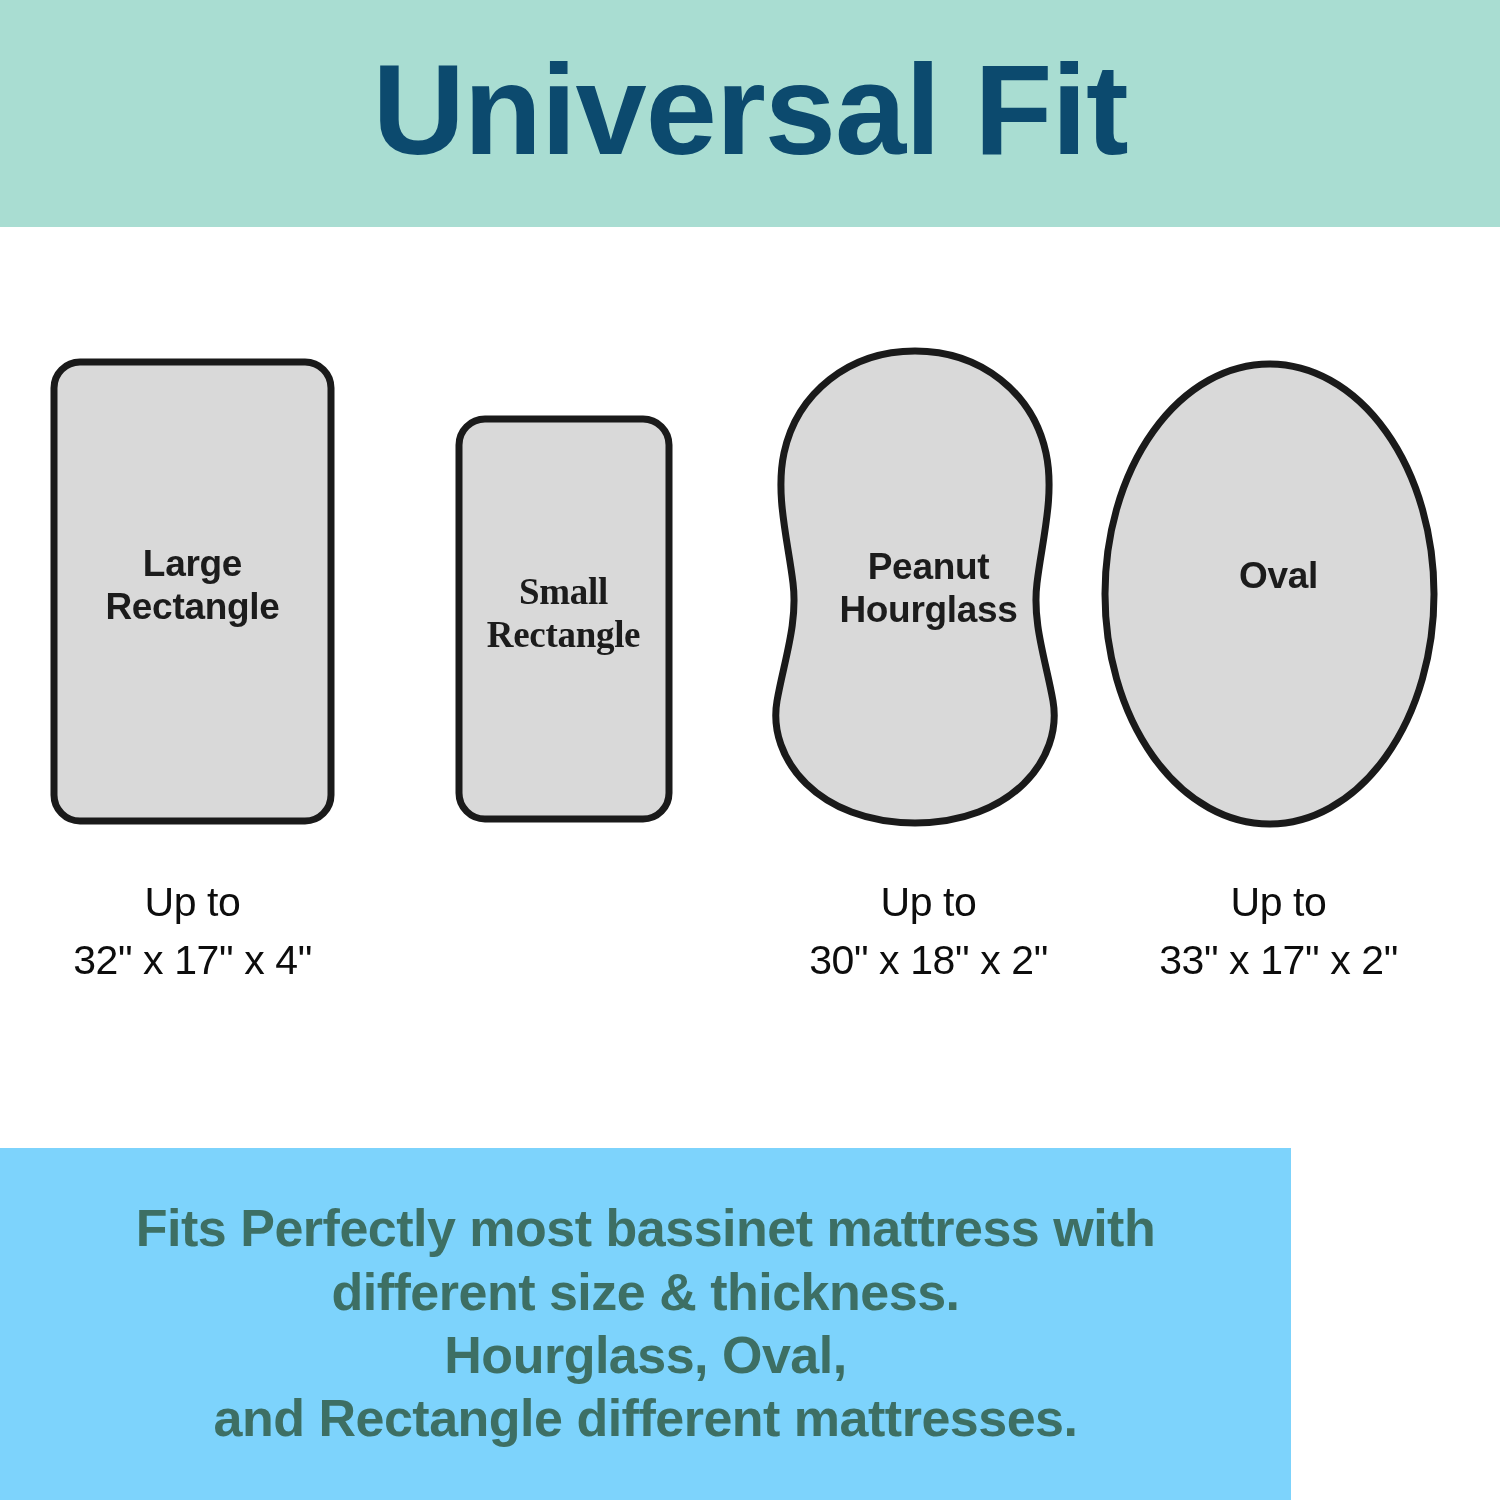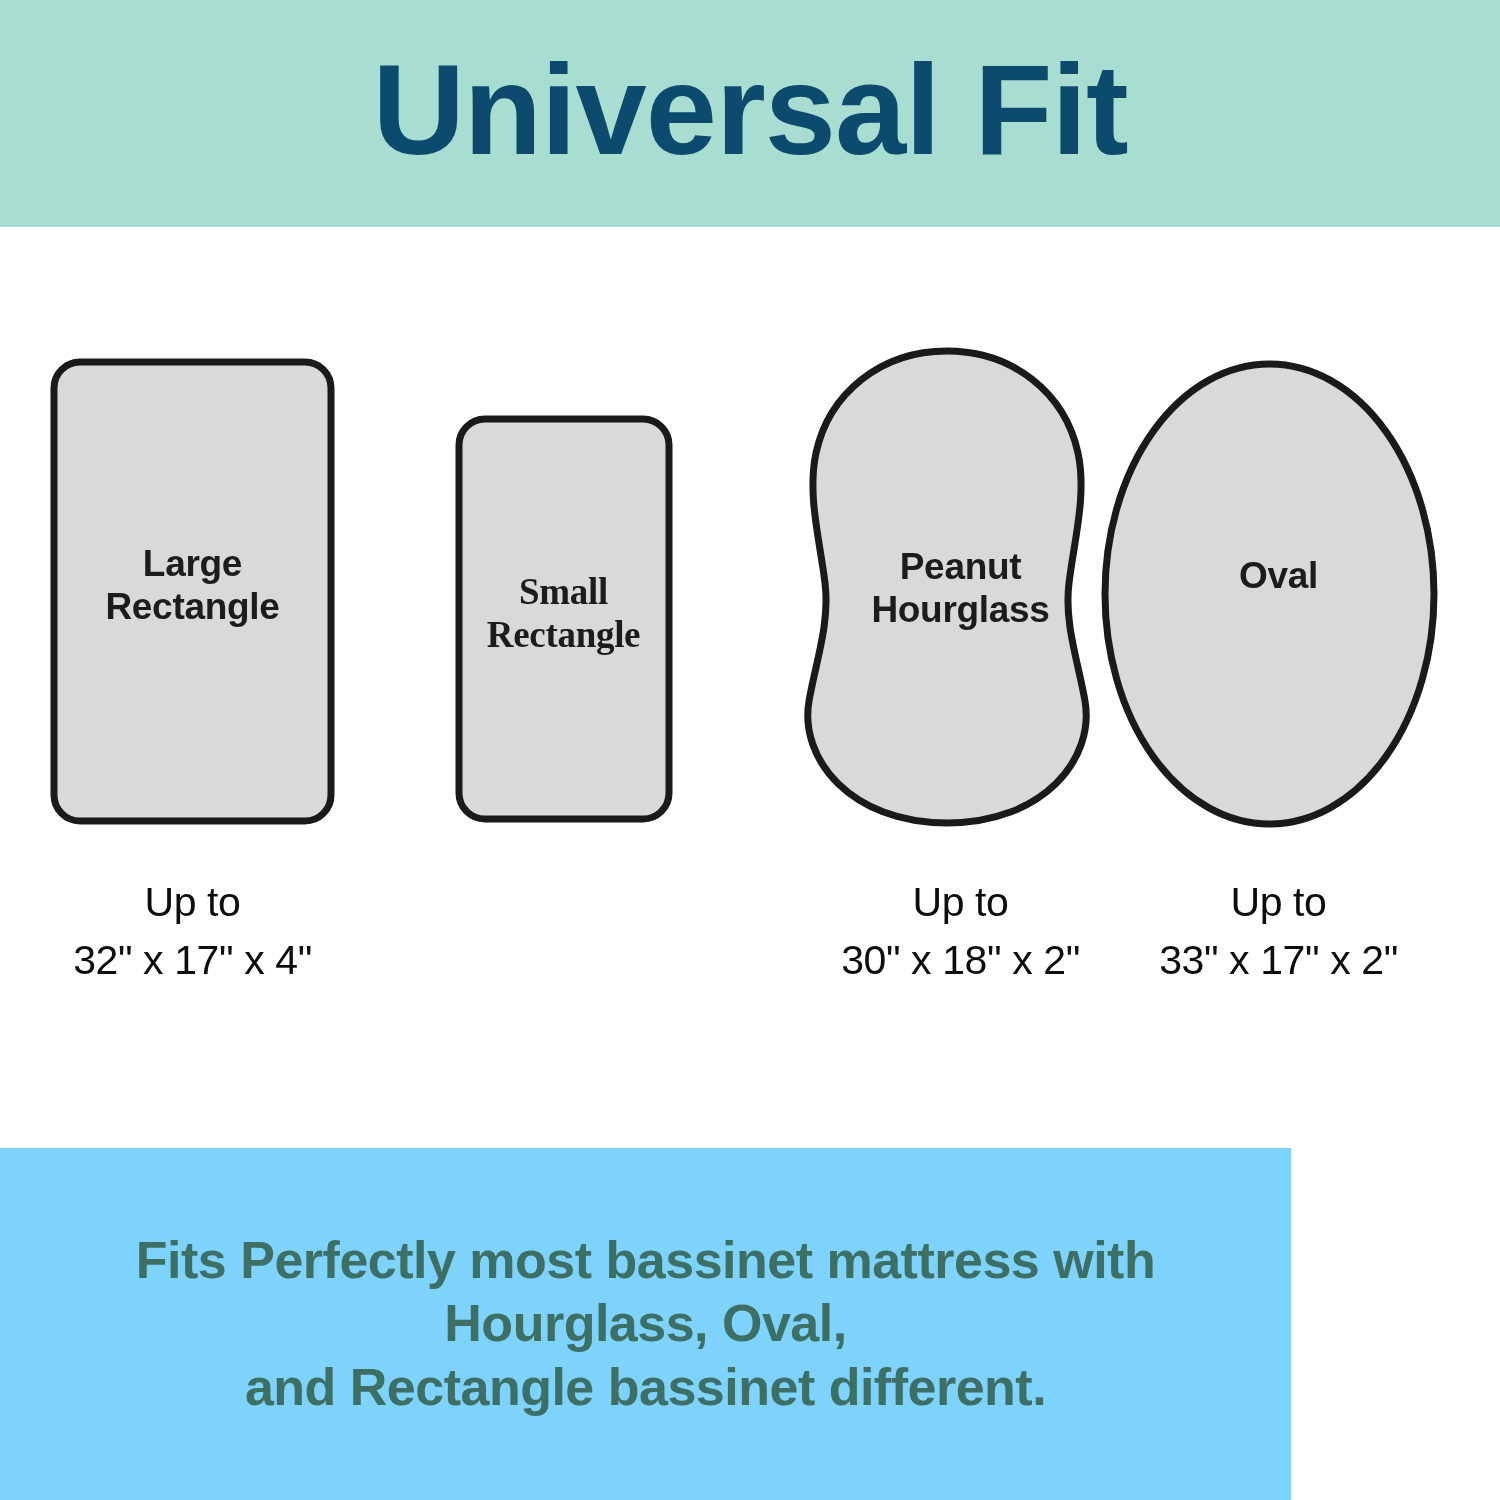--- a/index.html
+++ b/index.html
@@ -57,21 +57,21 @@
     background: #ffffff;
   }
 
   .shape-cell {
     position: absolute;
     top: 0;
     height: 921px;
   }
   .shape-cell.c0 { left: 0px;    width: 385px; }
   .shape-cell.c1 { left: 385px;  width: 357px; }
-  .shape-cell.c2 { left: 774px;  width: 373px; }
+  .shape-cell.c2 { left: 742px;  width: 373px; }
   .shape-cell.c3 { left: 1086px; width: 385px; }
 
   .shape-art {
     position: absolute;
     left: 0;
     top: 0;
     width: 100%;
   }
   .shape-art svg { display: block; width: 100%; height: auto; }
 
@@ -193,17 +193,18 @@
       </div>
       <div class="shape-label l3">Oval</div>
       <div class="shape-caption">Up to
 33" x 17" x 2"</div>
     </div>
 
   </div>
 
   <div class="bottom-band">
     <div class="footer-line">Fits Perfectly most bassinet mattress with</div>
+    <div class="footer-line">different size &amp; thickness.</div>
     <div class="footer-line">Hourglass, Oval,</div>
-    <div class="footer-line">and Rectangle bassinet different.</div>
+    <div class="footer-line">and Rectangle different mattresses.</div>
   </div>
 
 </div>
 
 </body></html>

